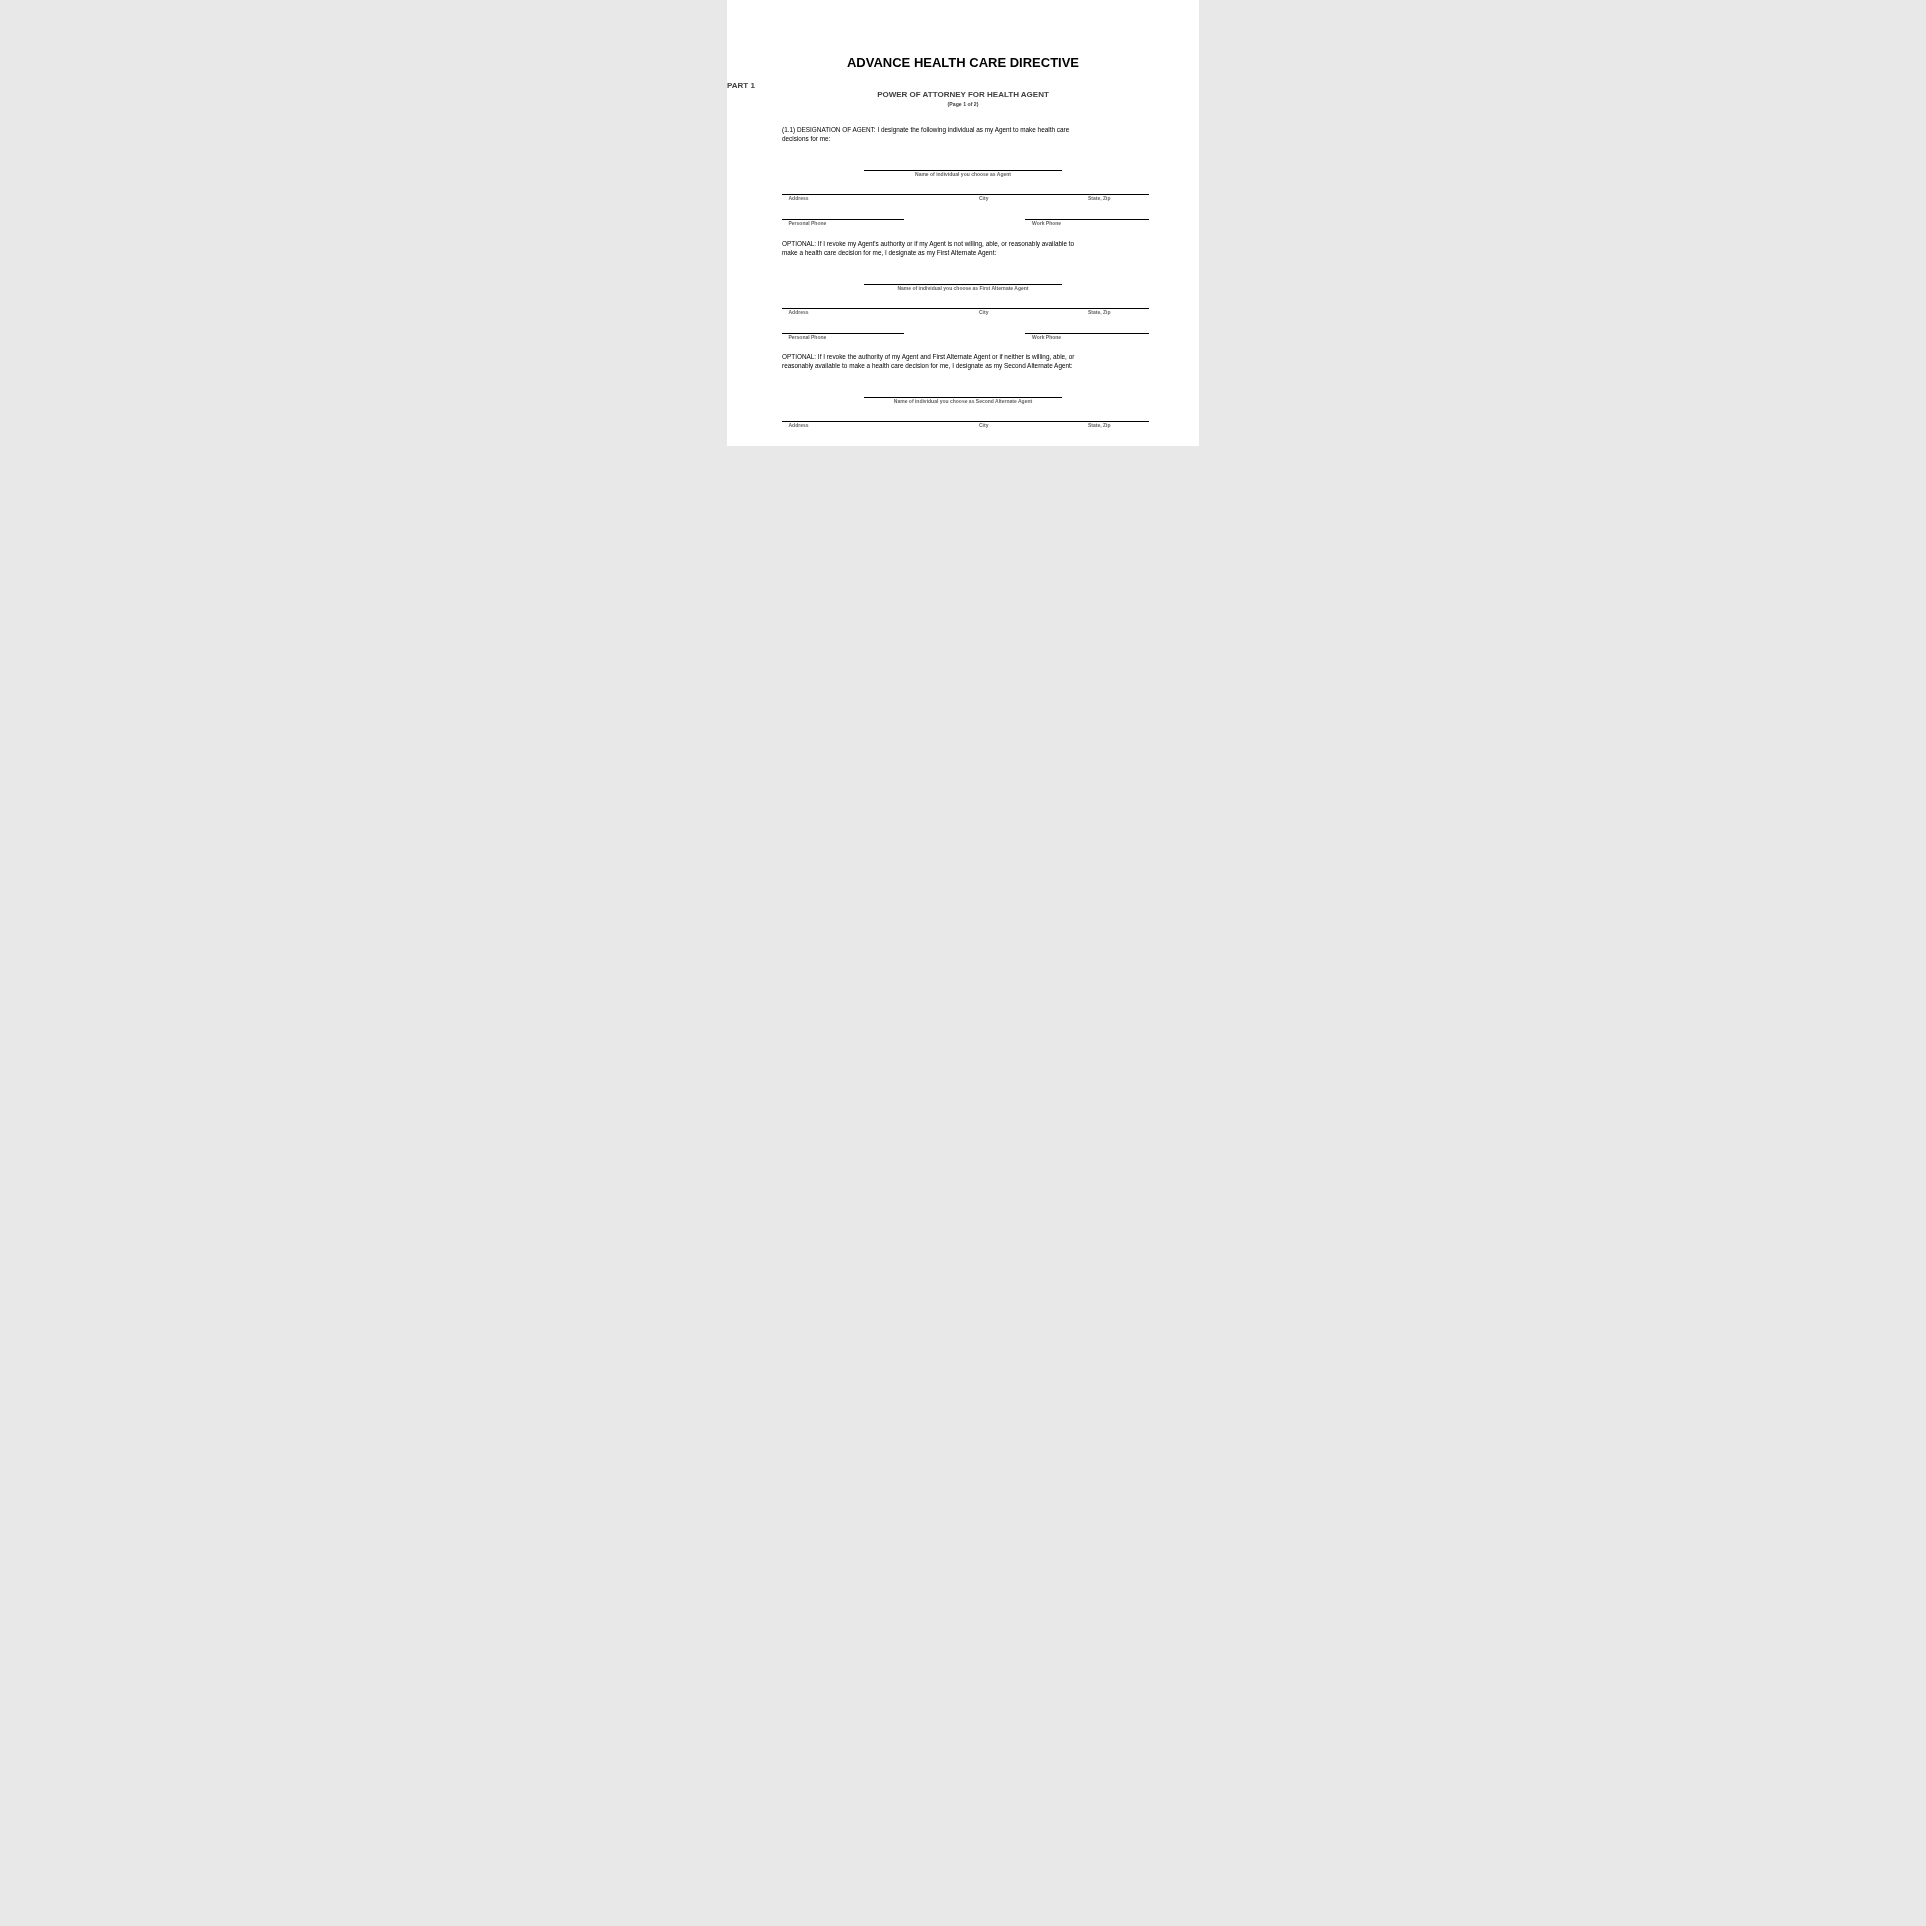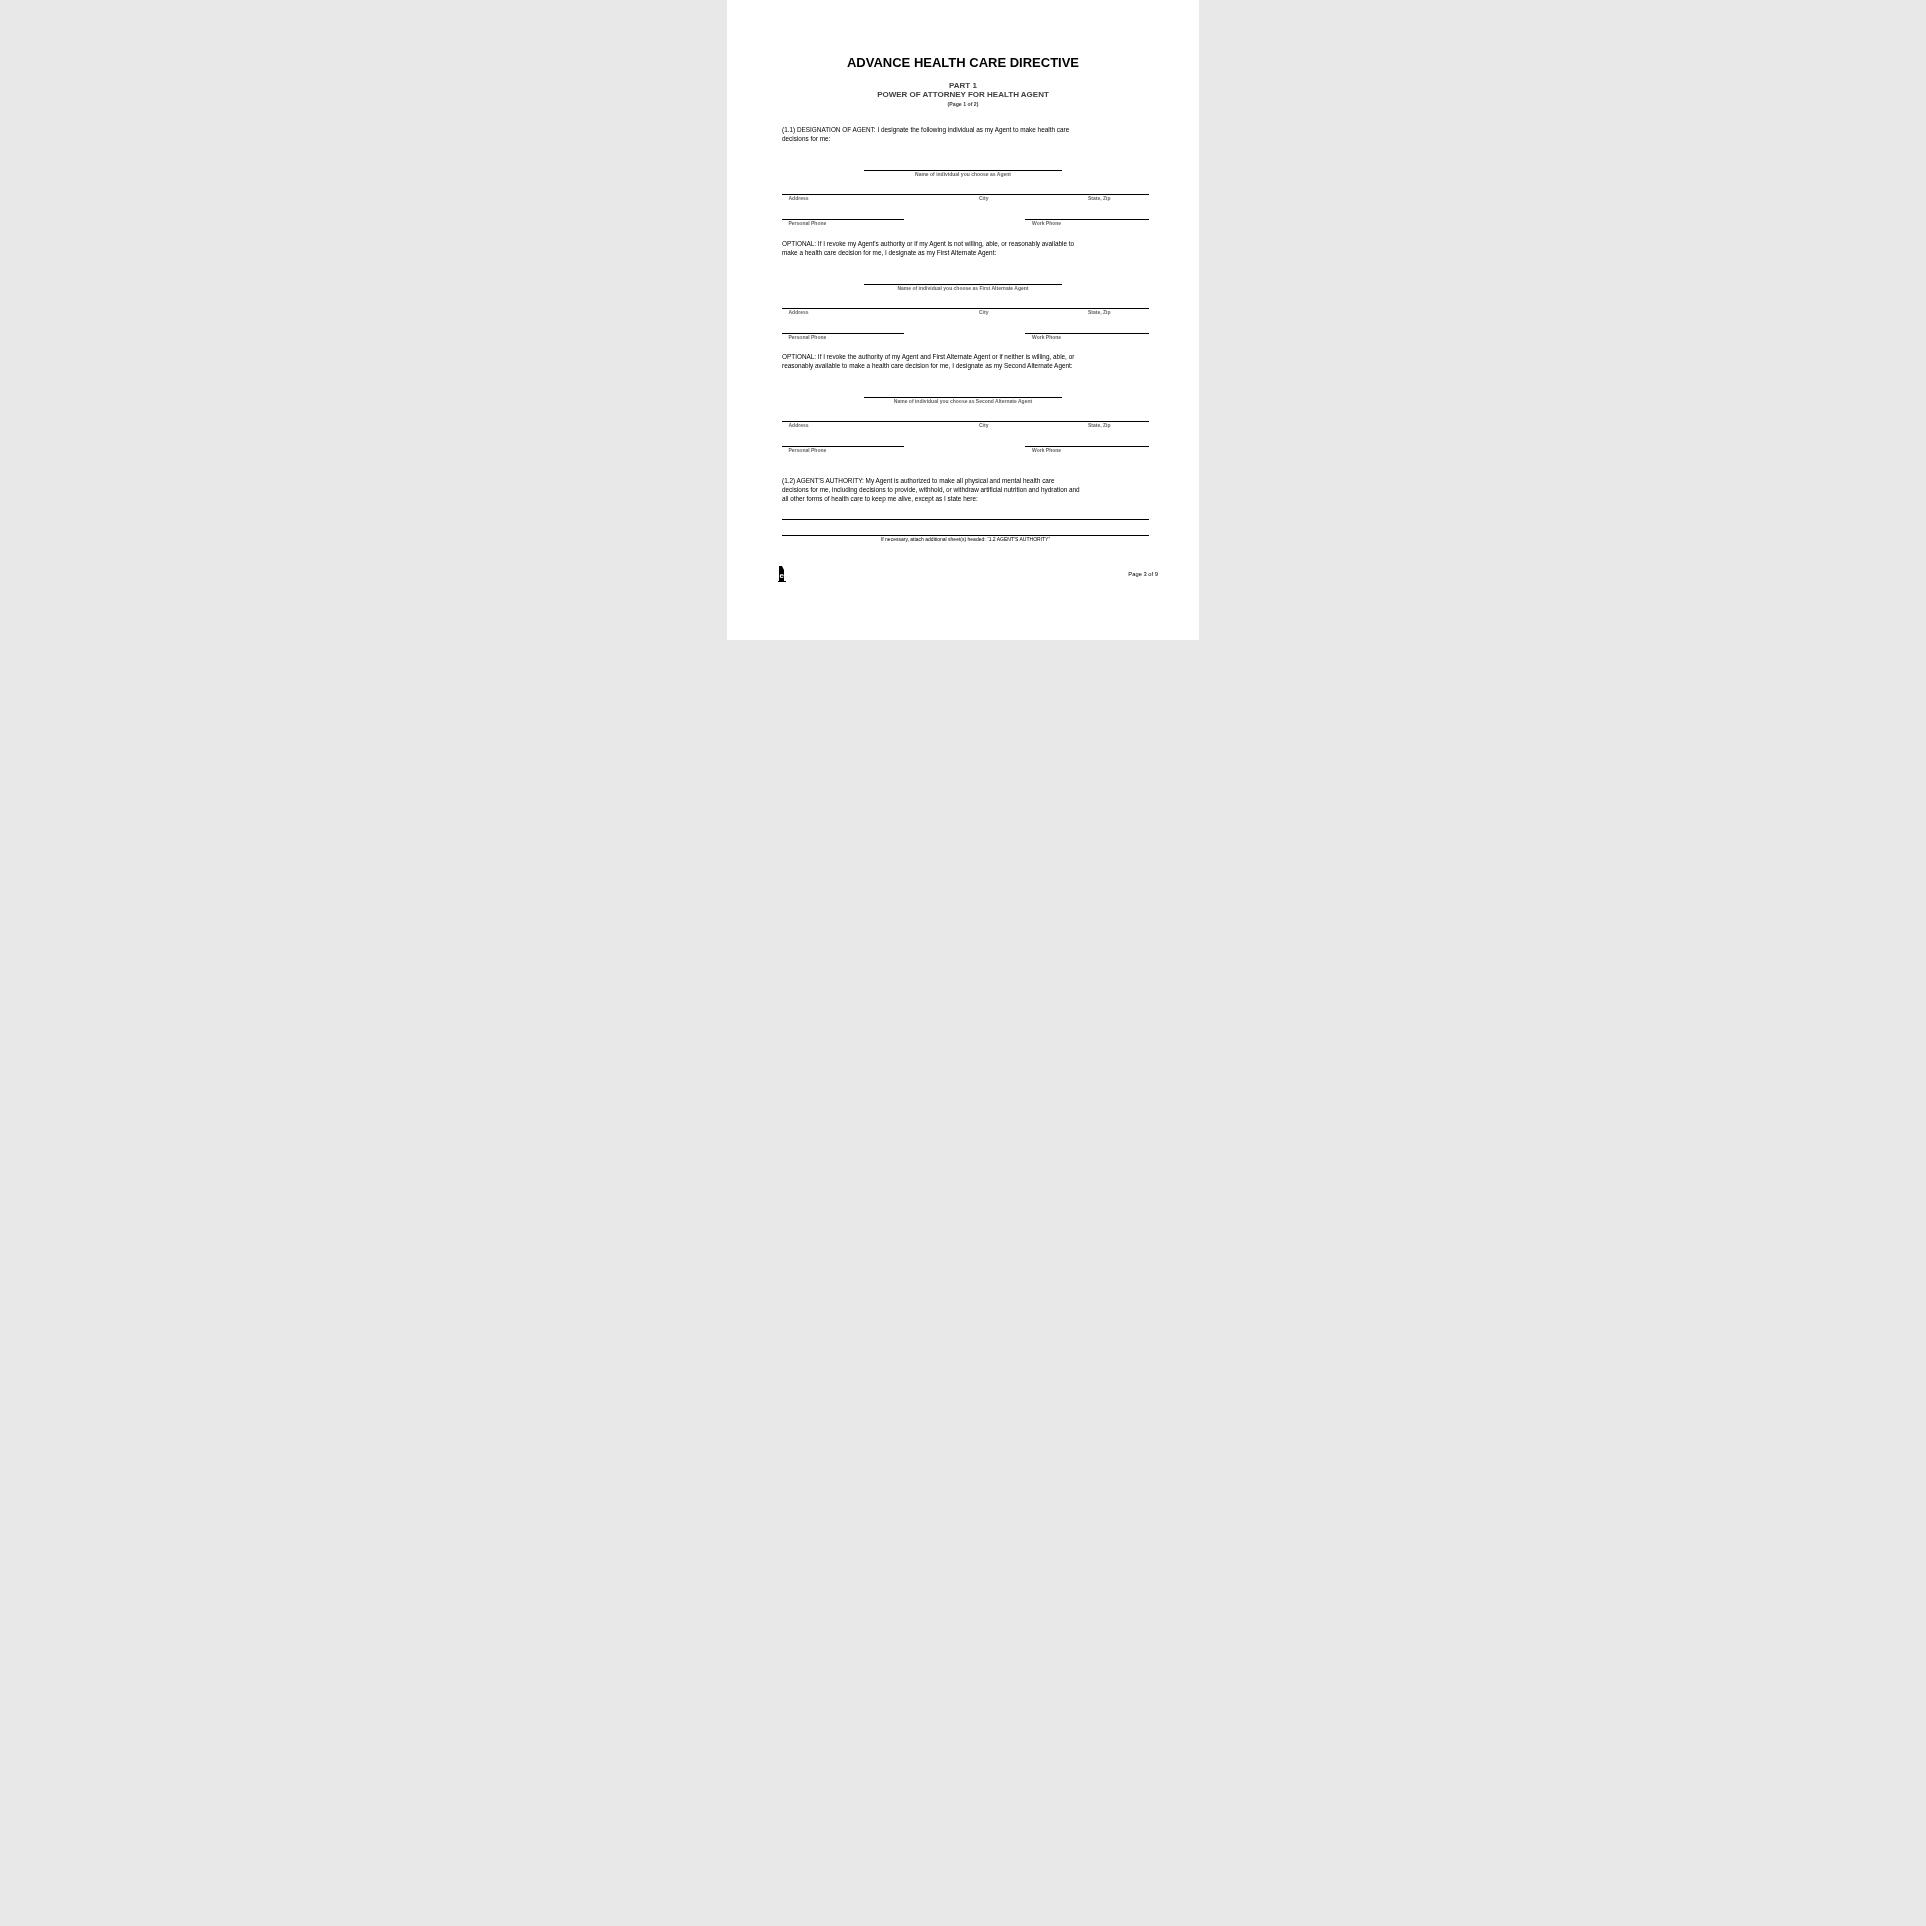--- a/index.html
+++ b/index.html
@@ -1,32 +1,32 @@
 <!DOCTYPE html>
 <html style="font-size:6.2px"><head>
 <meta charset="utf-8">
 <style>
   html,body{margin:0;padding:0;background:#e8e8e8;}
   .page{
     position:relative;
-    width:472px;height:640px;
+    width:472px;height:446px;
     margin:0 auto;
     background:#ffffff;
     font-family:"Liberation Sans","DejaVu Sans",sans-serif;
     color:#000;
     overflow:hidden;
   }
   .abs{position:absolute;}
   .doc-title{
     top:55px;left:0;width:472px;
     text-align:center;
     font-size:13px;font-weight:bold;line-height:15.4px;
     letter-spacing:0px;color:#000;
   }
-  .sub1{top:81px;left:0;width:472px;text-align:center;
+  .sub1{top:81px;left:0;width:472px;text-align:left;
     font-size:8px;font-weight:bold;line-height:9.2px;color:#414042;}
   .sub2{top:90px;left:0;width:472px;text-align:center;
     font-size:8px;font-weight:bold;line-height:9.2px;color:#414042;}
   .sub3{top:101px;left:0;width:472px;text-align:center;
     font-size:5.2px;font-weight:bold;line-height:6.2px;color:#414042;}
   .para{
     left:55px;width:370px;
     font-size:6.4px;line-height:8.9px;color:#000;
   }
   .para div{white-space:nowrap;}

